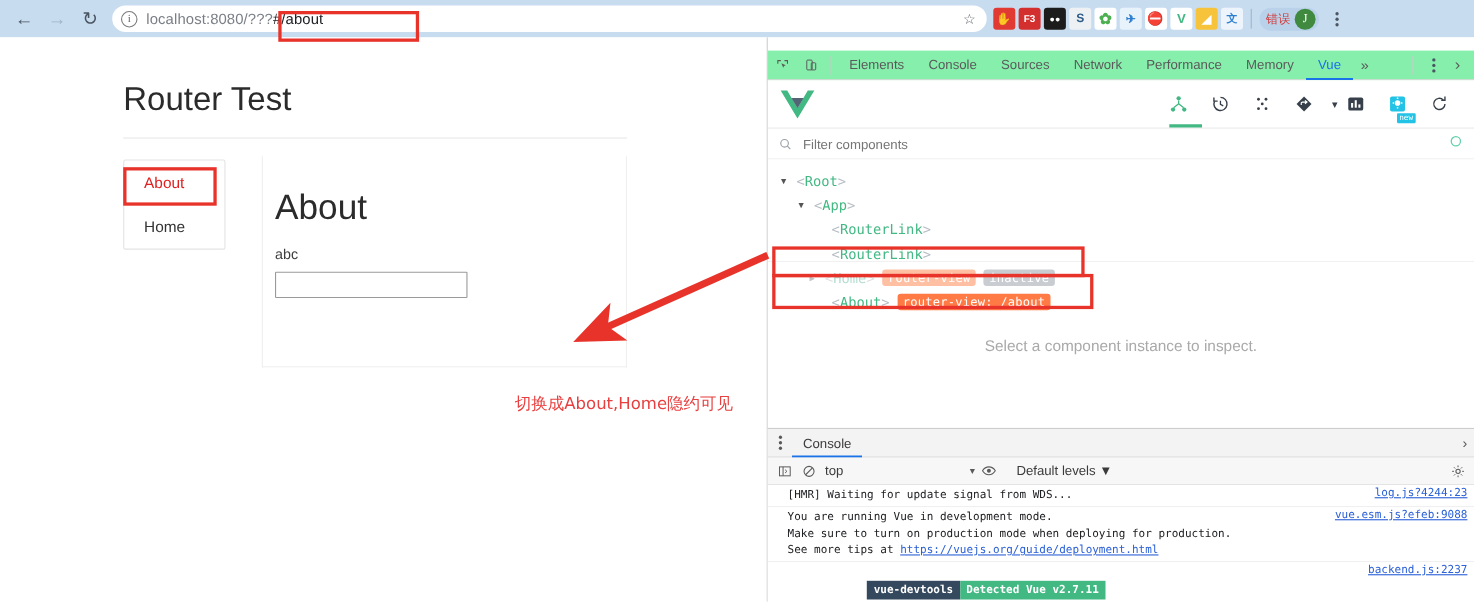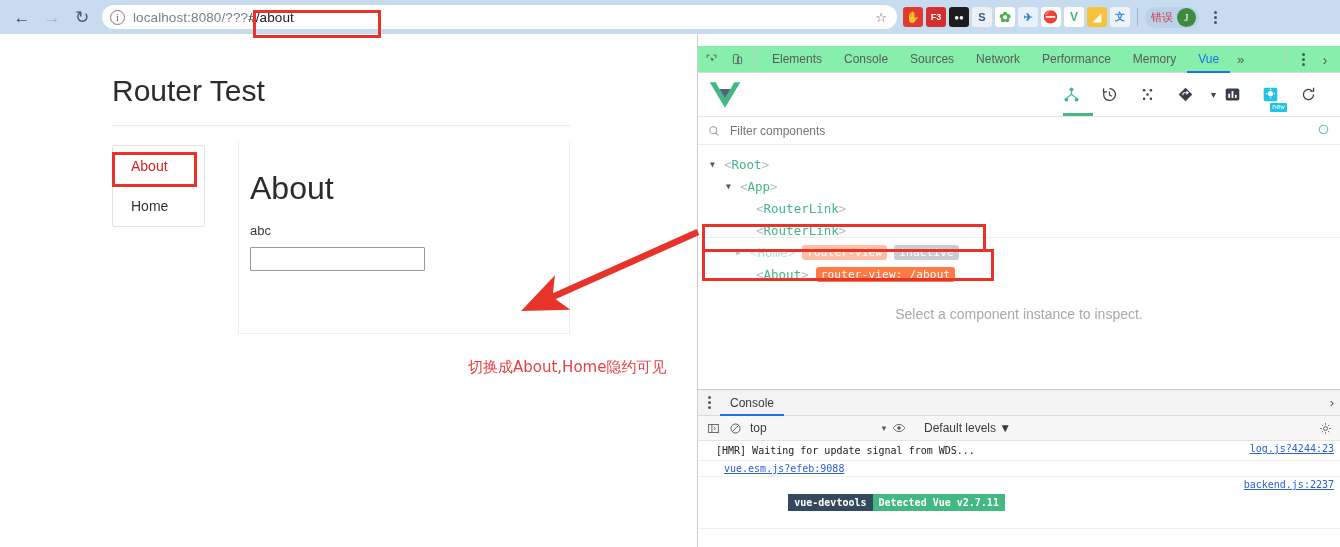--- a/index.html
+++ b/index.html
@@ -494,20 +494,23 @@
           </div>
         </div>
       </div>
 
       <div class="console-body">
         <div class="log-row">
           <span class="log-msg">[HMR] Waiting for update signal from WDS...</span>
           <span class="log-src">log.js?4244:23</span>
         </div>
         <div class="log-row">
+          <span class="log-msg"><span>You are running Vue in development mode.
+Make sure to turn on production mode when deploying for production.
+See more tips at </span><span class="link">https://vuejs.org/guide/deployment.html</span></span>
           <span class="log-src">vue.esm.js?efeb:9088</span>
         </div>
         <div class="log-row">
           <span class="log-msg">
             <span class="tagpair">
               <span class="tag-dark">vue-devtools</span><span class="tag-green">Detected Vue v2.7.11</span>
             </span>
           </span>
           <span class="log-src">backend.js:2237</span>
         </div>

